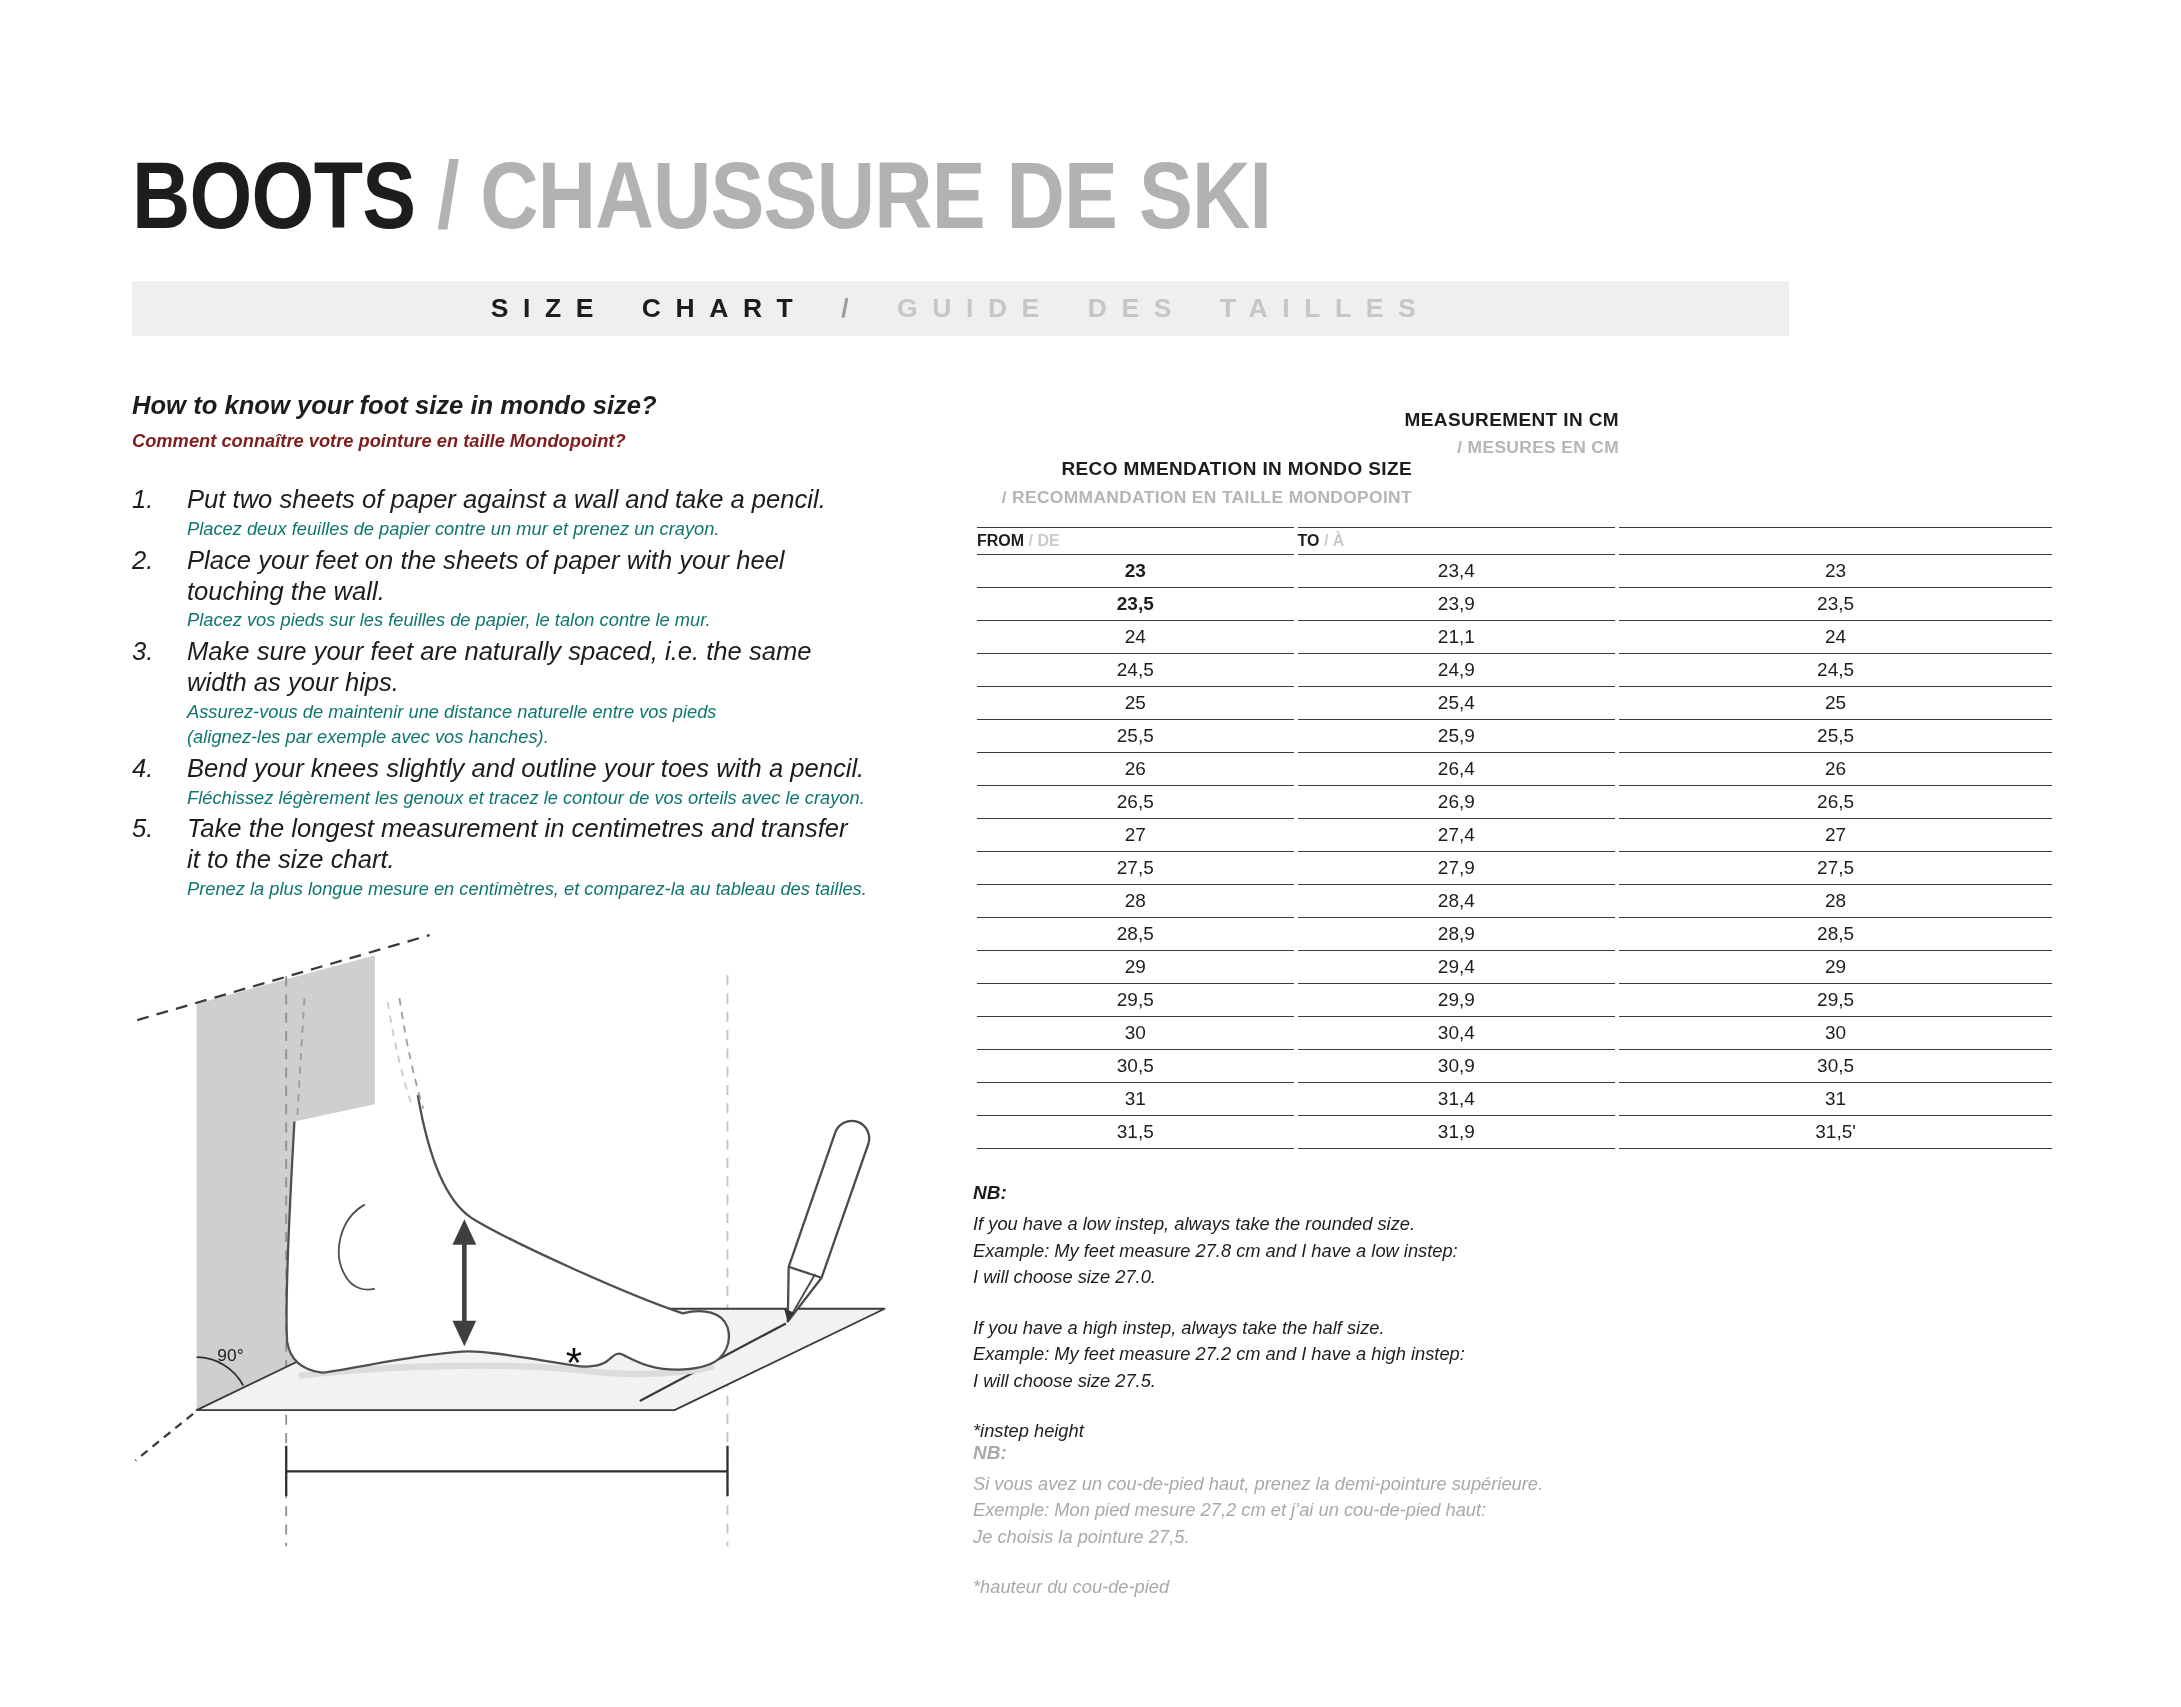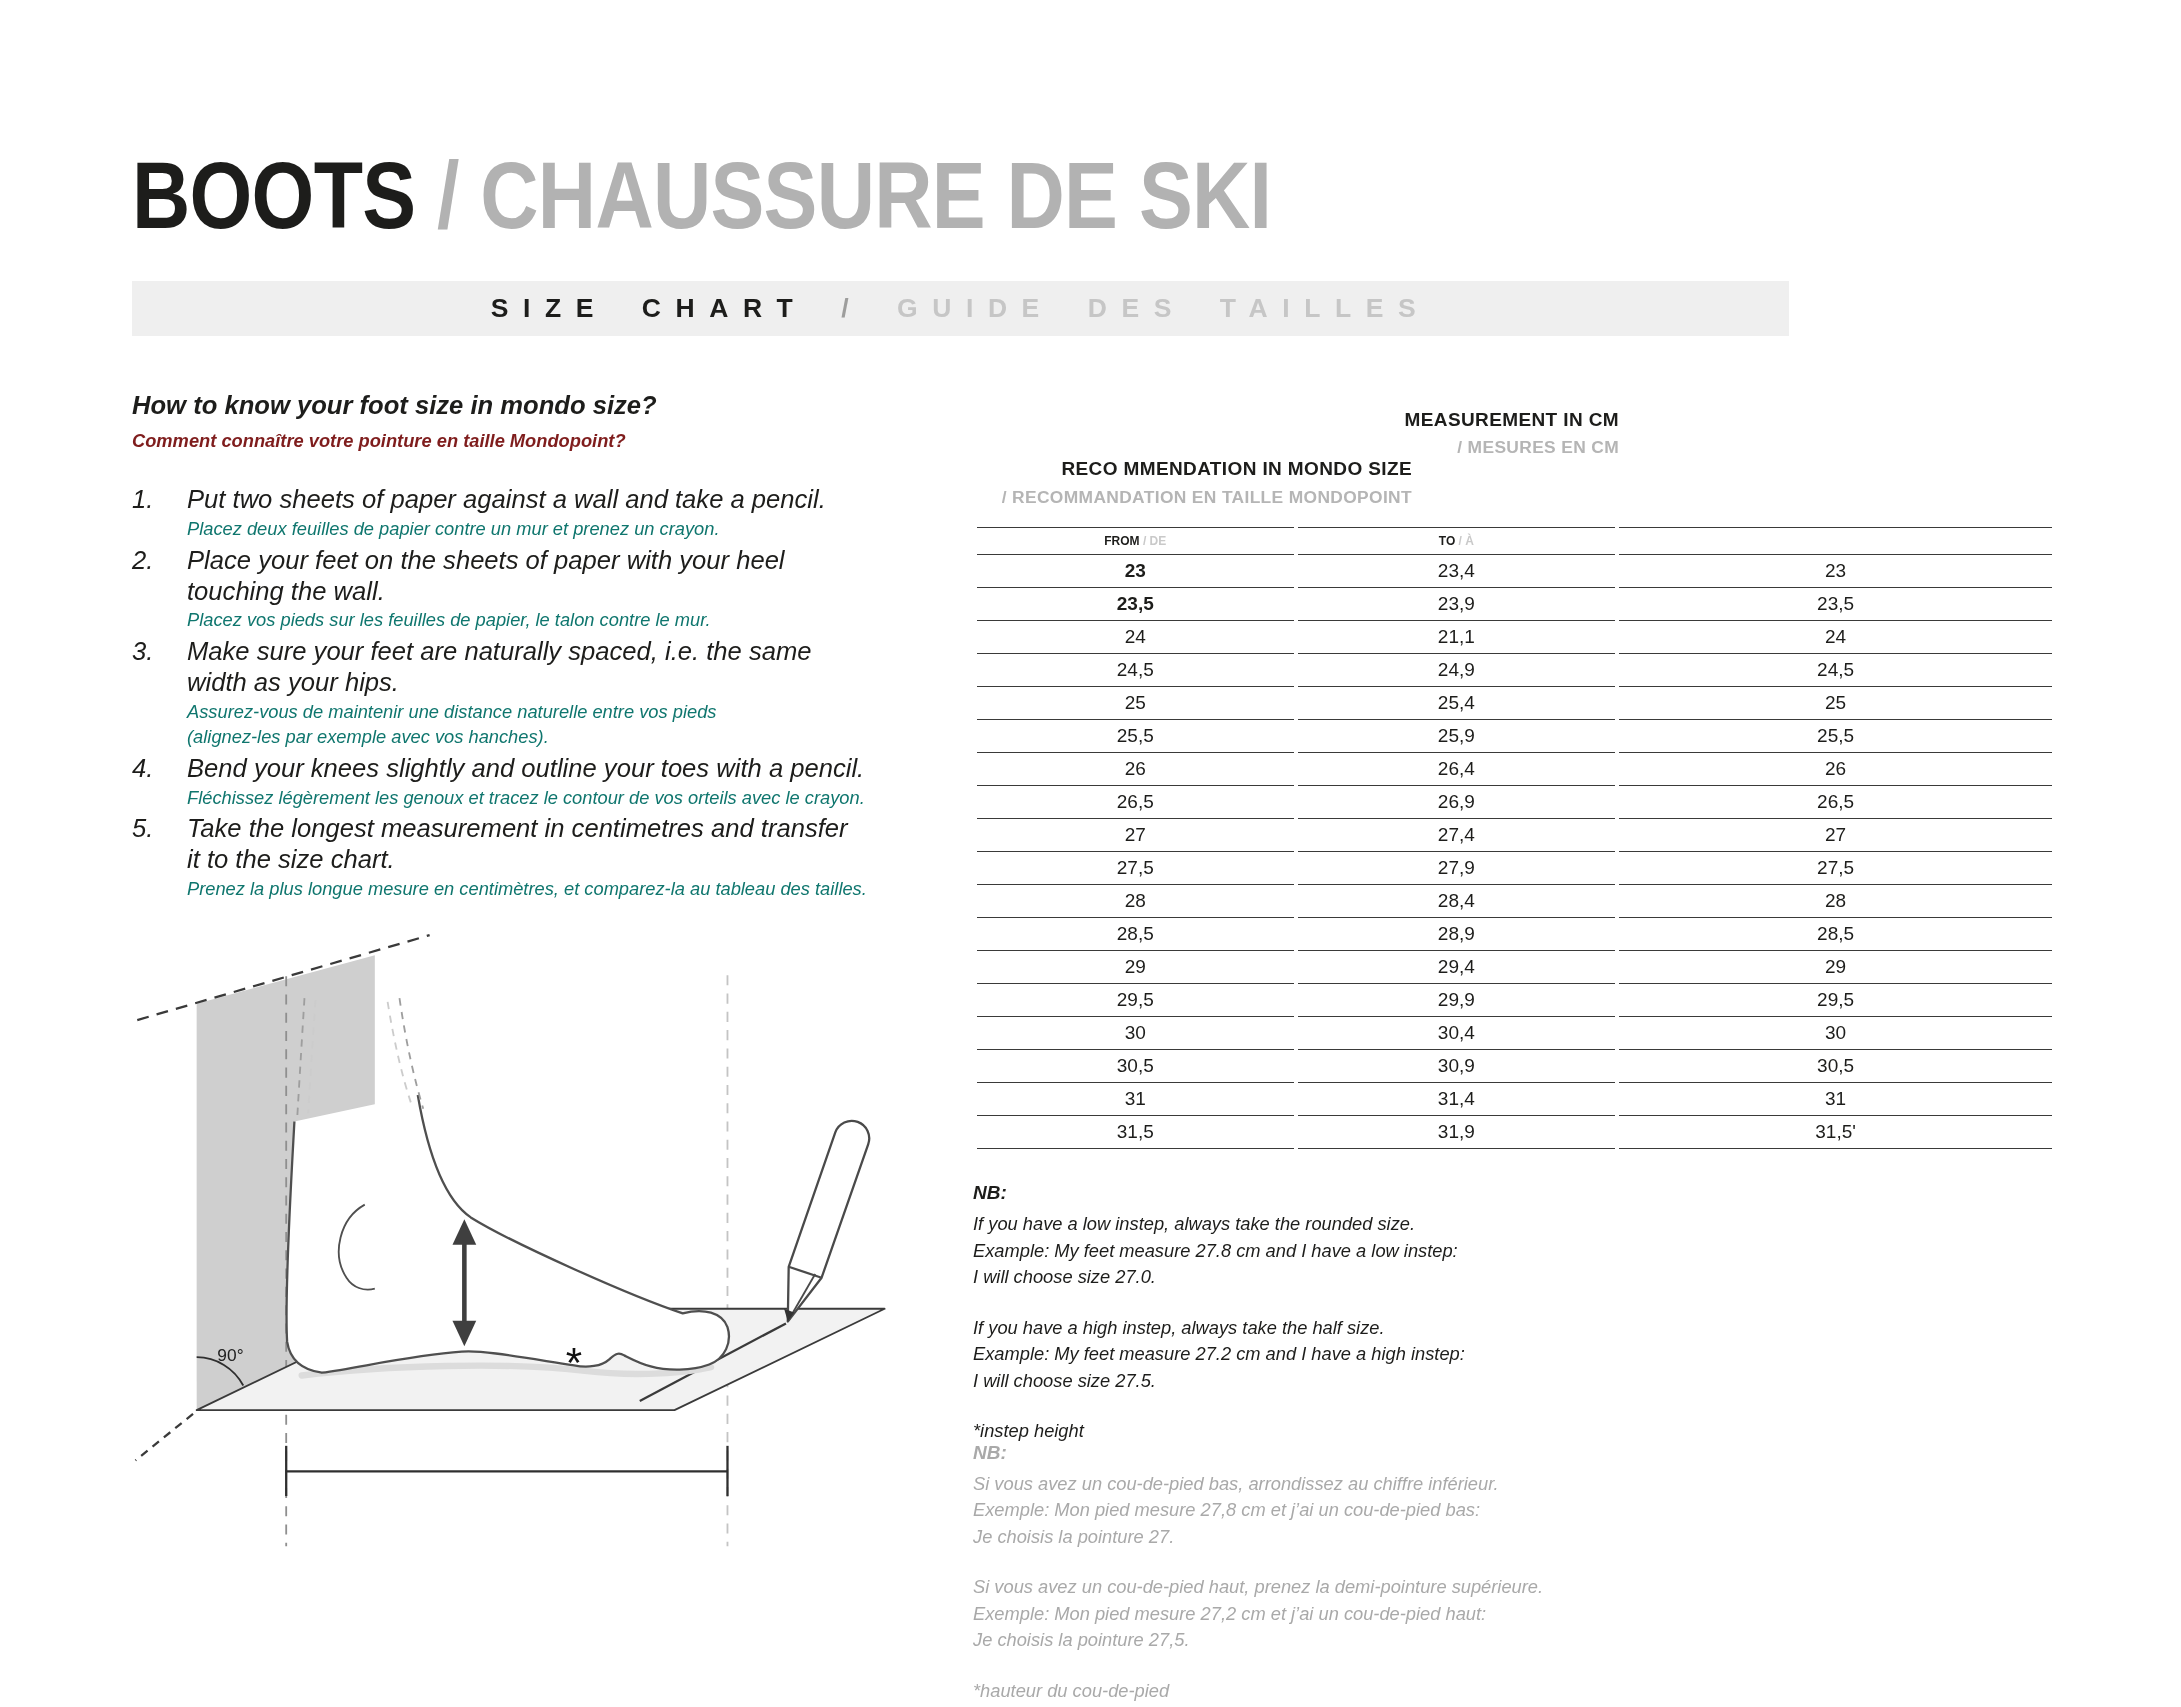--- a/index.html
+++ b/index.html
@@ -31,21 +31,21 @@
 
   
   #right-col { left:973px; top:409px; width:1085px; }
   .grp-row { display:flex; text-align:right; margin-bottom:19px;flex-direction:column; }
   .grp-cell1 { width:646px; }
   .grp-cell2 { width:439px; }
   .grp-en { font-size:19px; font-weight:700; letter-spacing:.02em; }
   .grp-fr { font-size:17.4px; font-weight:600; color:#b5b5b5; letter-spacing:.02em; margin-top:6.4px; }
   table { width:1083px; table-layout:fixed; border-collapse:separate; border-spacing:4.6px 0; }
   col.c1 { width:313px; } col.c2 { width:314px; } col.c3 { width:428px; }
-  th { height:28px; font-size:12px; font-weight:400; text-align:center; vertical-align:middle;
+  th { height:28px; font-size:16px; font-weight:400; text-align:left; vertical-align:middle;
        border-top:1.8px solid #3a3a39; border-bottom:1.8px solid #3a3a39; }
   th .lab { font-weight:700; }
   th .lab-fr { color:#c9c9c9; font-weight:600; }
   td { height:33px; font-size:19px; text-align:center; vertical-align:middle;
        border-bottom:1.8px solid #3a3a39; }
   td.bold { font-weight:700; }
 
   
   #notes { left:973px; top:1117px; display:flex;flex-direction:column; }
   .nb-col { width:516px; flex:none; }
@@ -240,23 +240,20 @@
       <div class="nb-text">If you have a low instep, always take the rounded size.
 Example: My feet measure 27.8 cm and I have a low instep:
 I will choose size 27.0.</div>
       <div class="nb-text">If you have a high instep, always take the half size.
 Example: My feet measure 27.2 cm and I have a high instep:
 I will choose size 27.5.</div>
       <div class="nb-foot">*instep height</div>
     </div>
     <div class="nb-col fr">
       <div class="nb-label">NB:</div>
-      <div class="nb-text">Si vous avez un cou-de-pied bas, arrondissez au chiffre inférieur.
-Exemple: Mon pied mesure 27,8 cm et j’ai un cou-de-pied bas:
-Je choisis la pointure 27.</div>
       <div class="nb-text">Si vous avez un cou-de-pied haut, prenez la demi-pointure supérieure.
 Exemple: Mon pied mesure 27,2 cm et j’ai un cou-de-pied haut:
 Je choisis la pointure 27,5.</div>
       <div class="nb-foot">*hauteur du cou-de-pied</div>
     </div>
   </div>
 </div>
 
 <svg id="diagram" class="abs" width="804" height="640" viewBox="130 1010 880 700">
 

